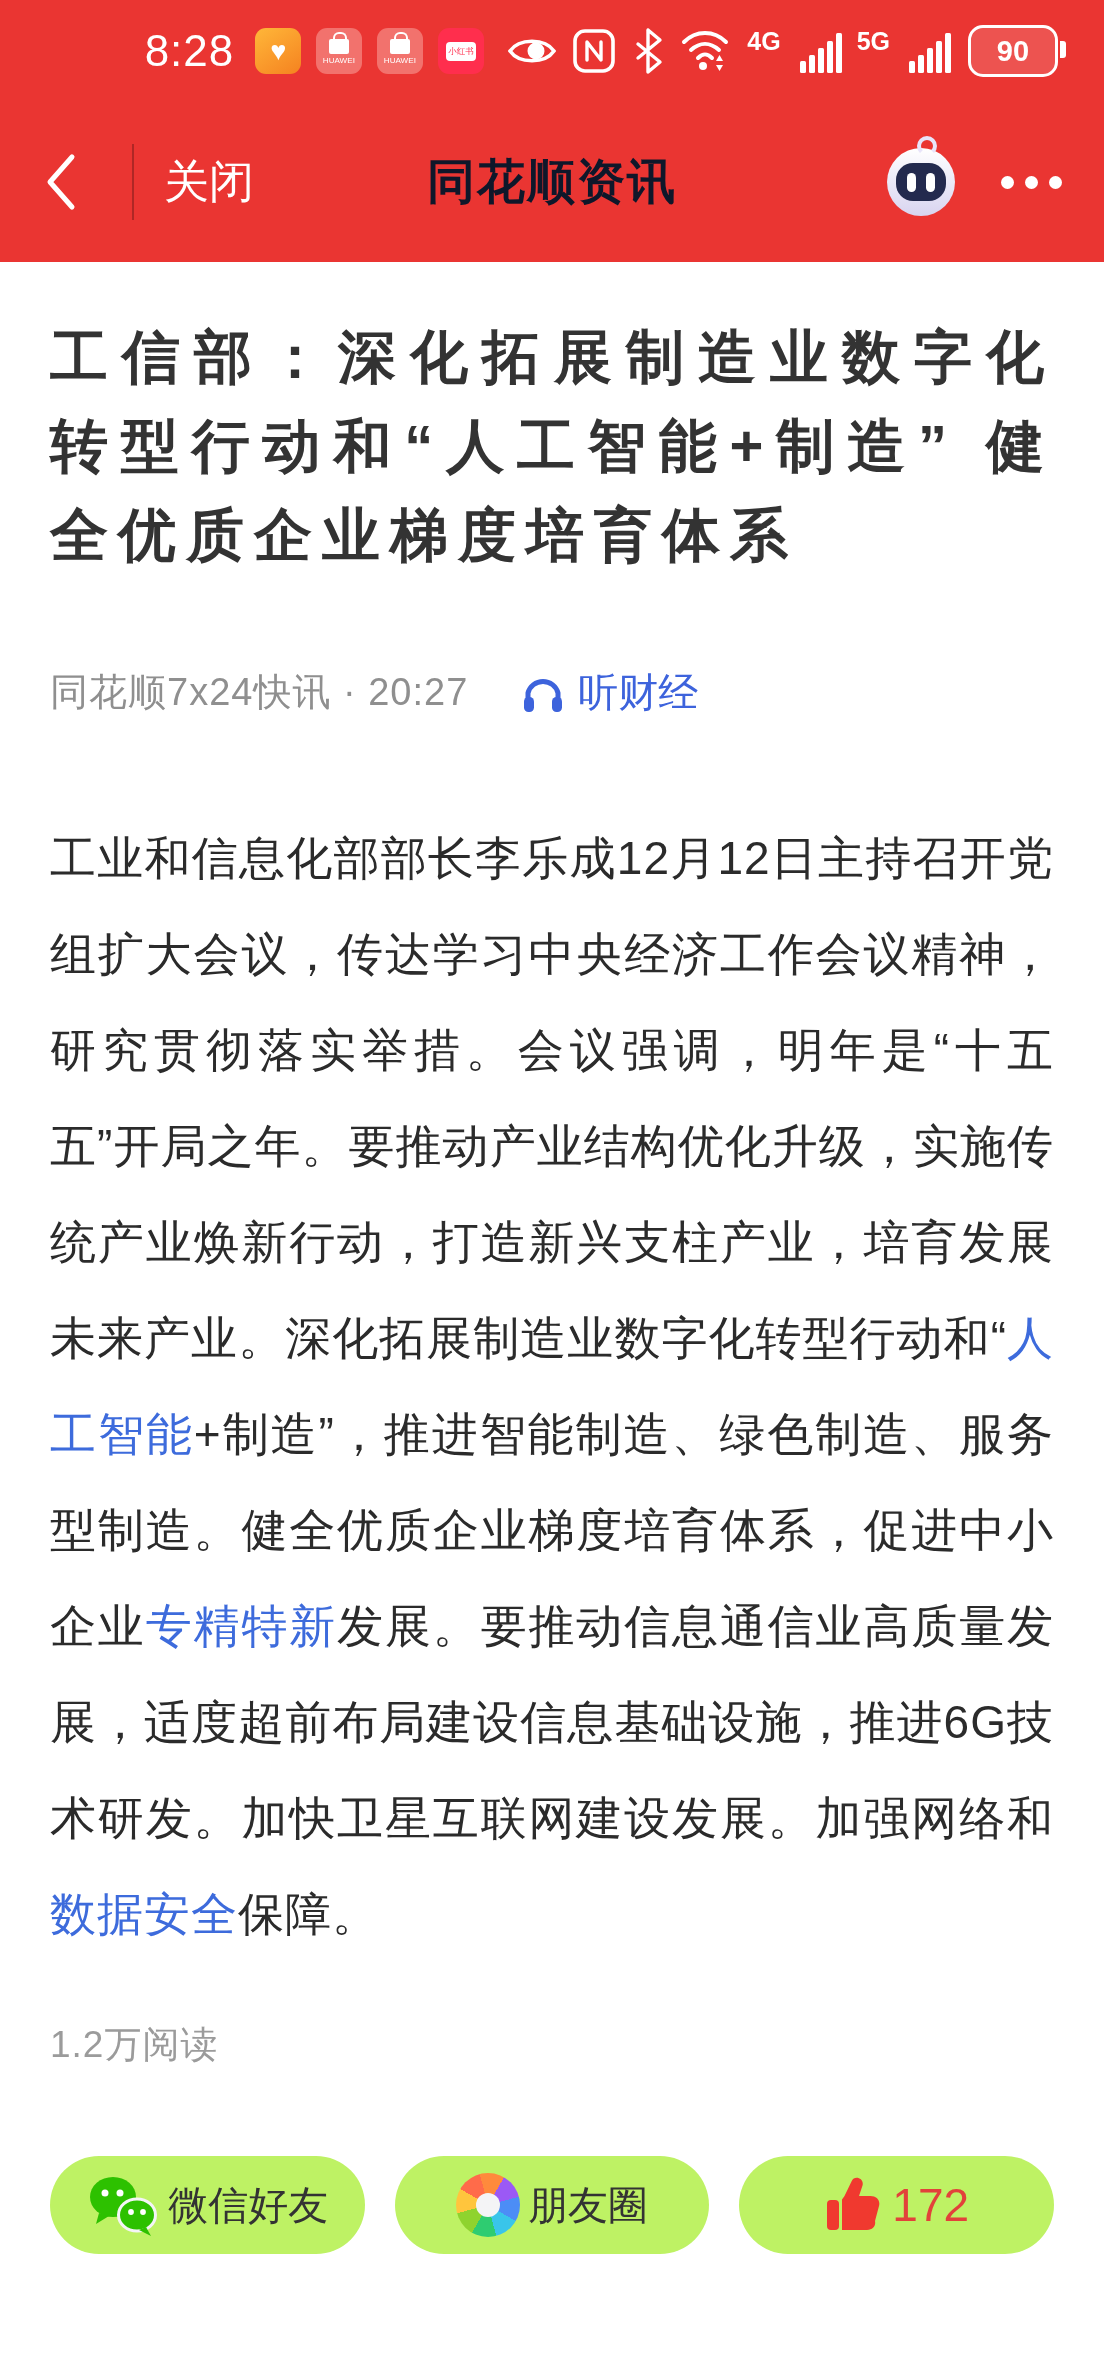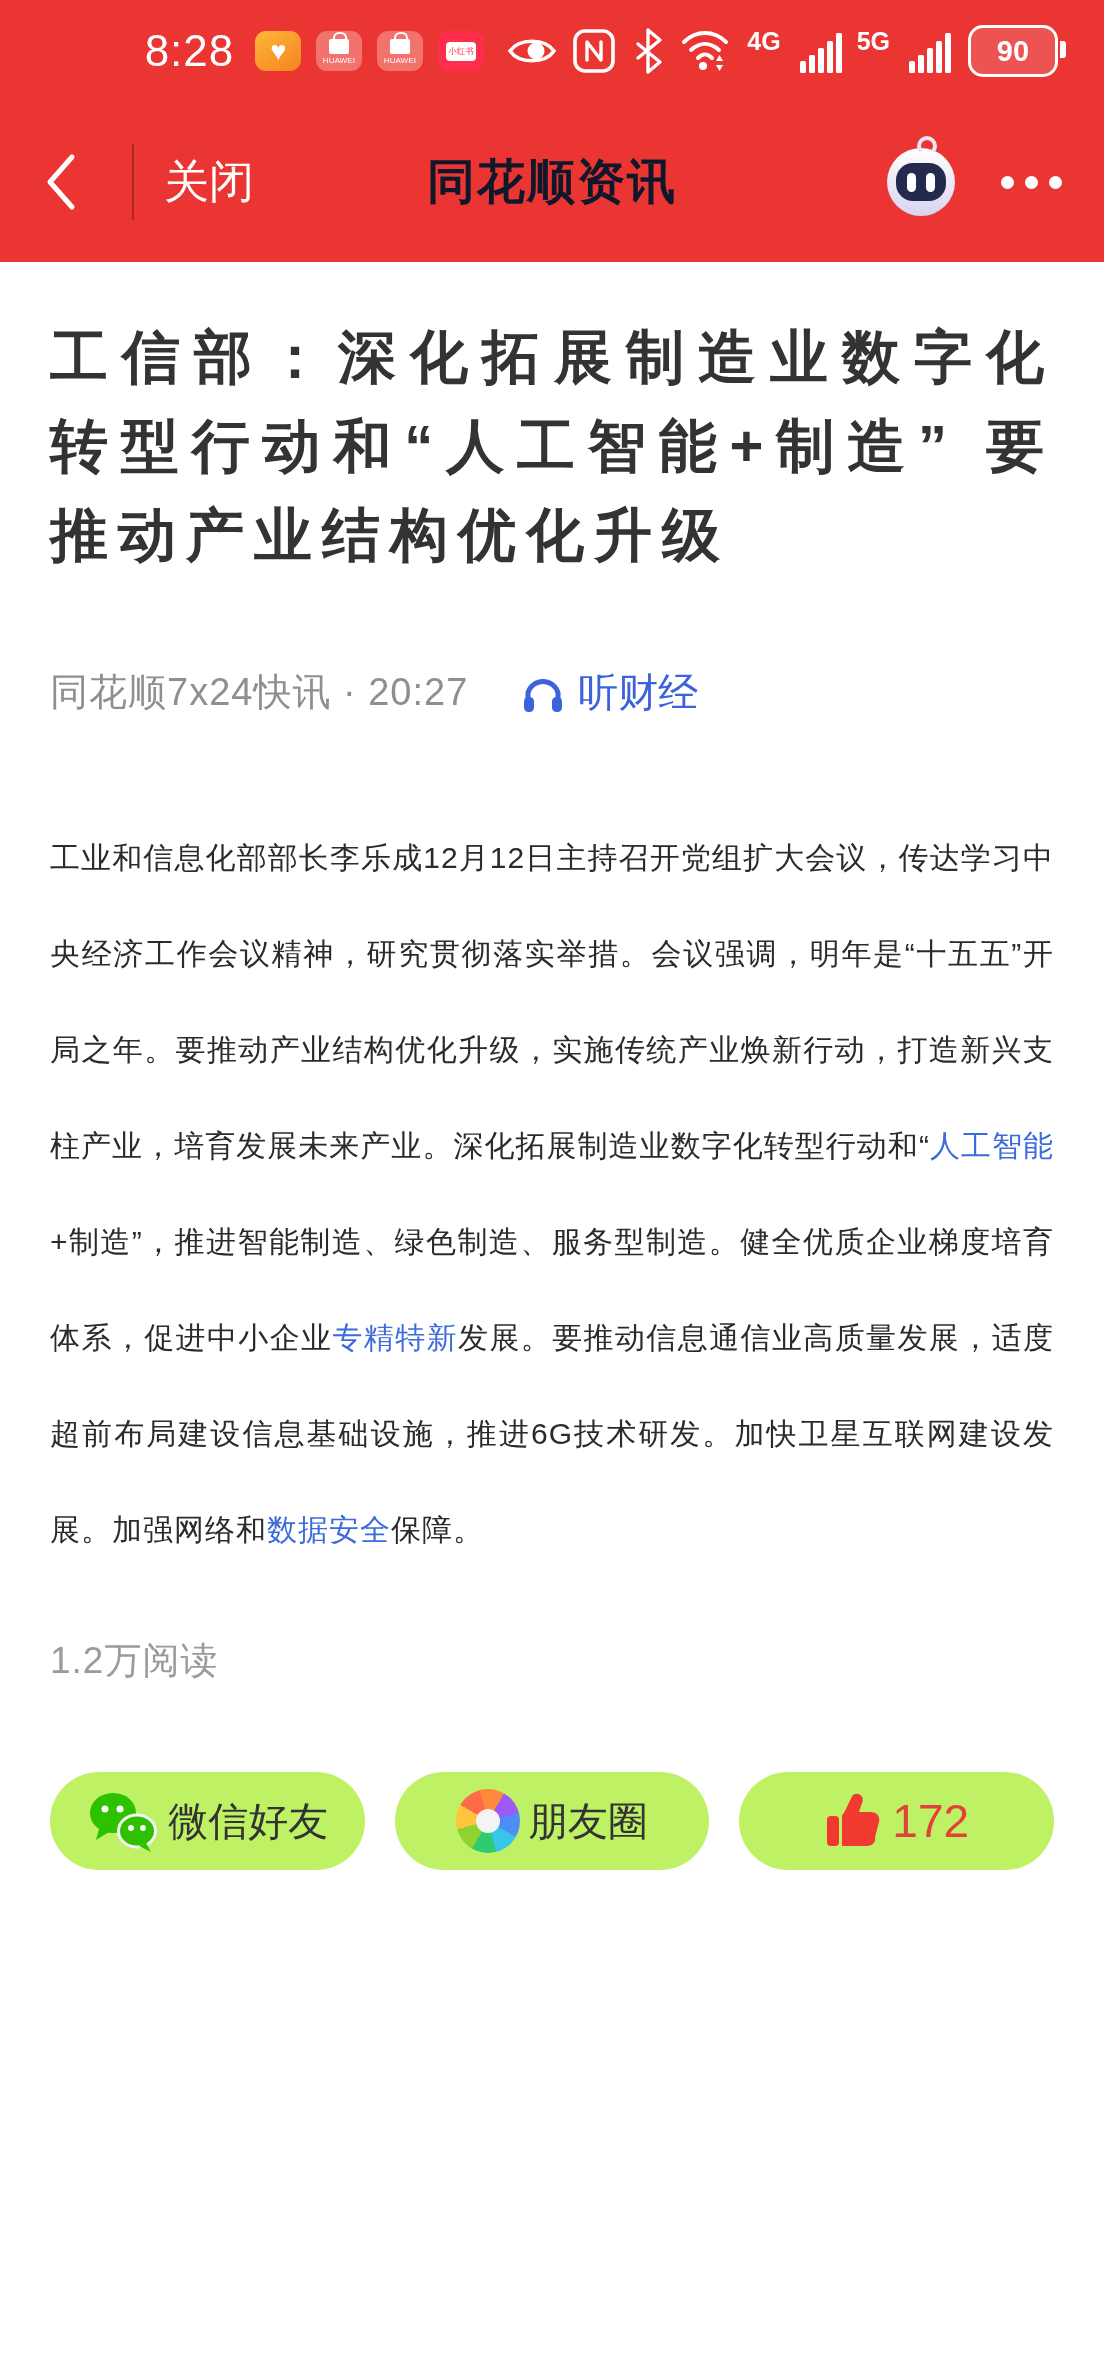--- a/index.html
+++ b/index.html
@@ -8,21 +8,21 @@
     font-family:"Liberation Sans","DejaVu Sans",sans-serif;
     background:#ffffff;
   }
   
   .red-top{background:#EA3532;color:#fff;}
   .statusbar{
     height:102px;display:flex;align-items:center;justify-content:flex-end;
     padding:0 46px;gap:15px;
   }
   .time{font-size:44px;font-weight:500;letter-spacing:1px;margin-right:6px;}
-  .app-icon{width:46px;height:40px;border-radius:11px;position:relative;
+  .app-icon{width:46px;height:46px;border-radius:11px;position:relative;
     display:flex;align-items:center;justify-content:center;flex:0 0 auto;}
   .app-health{background:linear-gradient(145deg,#ffb739,#f58220);}
   .app-health::after{content:"\2665";color:#fff;font-size:27px;line-height:1;}
   .app-huawei{background:#f2726d;flex-direction:column;}
   .bag{width:20px;height:15px;background:#fff;border-radius:2px;position:relative;margin-top:2px;}
   .bag::before{content:"";position:absolute;top:-7px;left:4px;width:10px;height:9px;
     border:2.5px solid #fff;border-bottom:none;border-radius:6px 6px 0 0;}
   .app-label{font-size:9px;color:#fff;line-height:1;margin-top:2px;letter-spacing:0;transform:scale(.9);}
   .app-xhs{background:#ff2e4d;}
   .xhs-card{width:30px;height:19px;background:#fff;border-radius:4px;display:flex;
@@ -60,21 +60,21 @@
   .content{padding:0 50px;}
   .article-title{
     margin:50px 0 0 0;font-size:58px;line-height:89px;font-weight:700;color:#333;
     letter-spacing:10px;text-align:justify;
   }
   .meta-row{margin-top:86px;display:flex;align-items:center;}
   .meta-source{font-size:38px;color:#8f8f8f;letter-spacing:1px;}
   .listen-btn{display:flex;align-items:center;gap:12px;margin-left:52px;}
   .listen-label{font-size:40px;color:#3D63DC;}
   .article-body{
-    margin-top:90px;font-size:30px;line-height:96px;color:#2b2b2b;
+    margin-top:90px;font-size:46px;line-height:96px;color:#2b2b2b;
     text-align:justify;text-justify:inter-character;letter-spacing:1px;
   }
   .article-body .link{color:#3D6BDC;text-decoration:none;cursor:pointer;}
   .reads{margin-top:58px;font-size:37px;color:#9b9b9b;letter-spacing:1px;}
   
   .share-bar{margin-top:86px;display:flex;gap:30px;}
   .pill{flex:1;height:98px;border-radius:50px;background:#bef264;
     display:flex;align-items:center;justify-content:center;gap:8px;cursor:pointer;}
   .pill-label{font-size:40px;color:#333;}
   .like-count{font-size:46px;color:#E2423A;}
@@ -176,21 +176,21 @@
         <span class="more-btn">
             <i></i>
             <i></i>
             <i></i>
           </span>
       </span>
     </div>
   </div>
 
   <div class="content">
-    <h1 class="article-title">工信部：深化拓展制造业数字化转型行动和“人工智能+制造” 要推动产业结构优化升级</h1>
+    <h1 class="article-title">工信部：深化拓展制造业数字化转型行动和“人工智能+制造” 健全优质企业梯度培育体系</h1>
 
     <div class="meta-row">
       <span class="meta-source">同花顺7x24快讯 · 20:27</span>
       <span class="listen-btn">
         <svg width="46" height="46" viewBox="0 0 46 46">
           <path d="M8 31 L8 23 A15.5 15.5 0 0 1 38 23 L38 31" fill="none" stroke="#3D63DC" stroke-width="5" stroke-linecap="round"></path>
           <rect x="4" y="27" width="10" height="15" rx="4.5" fill="#3D63DC"></rect>
           <rect x="32" y="27" width="10" height="15" rx="4.5" fill="#3D63DC"></rect>
         </svg>
         <span class="listen-label">听财经</span>

